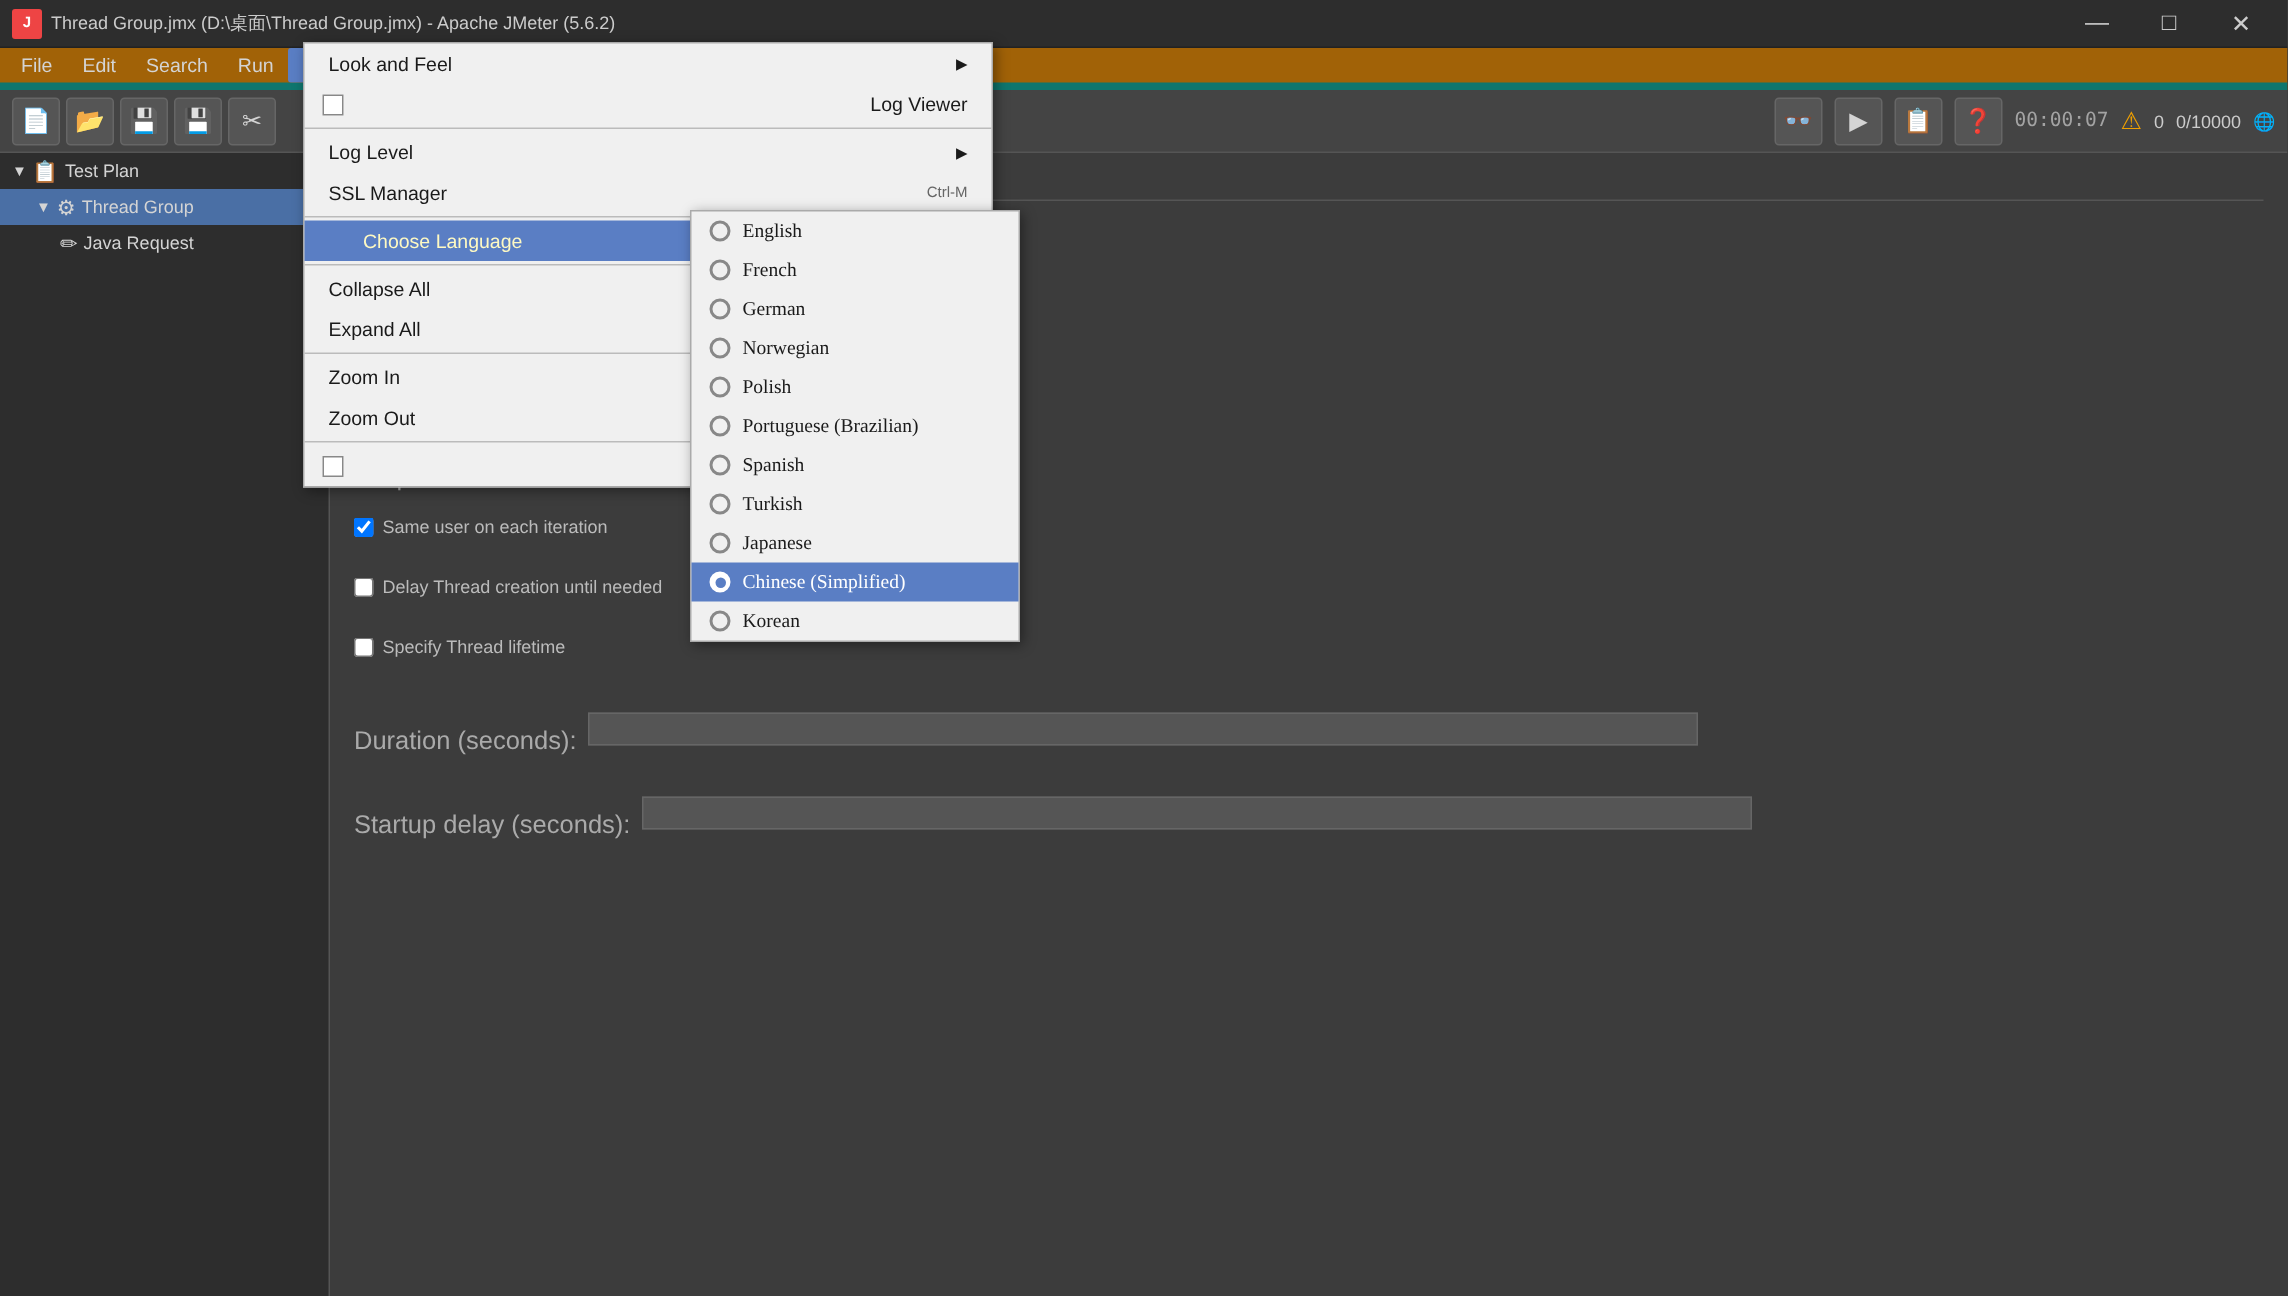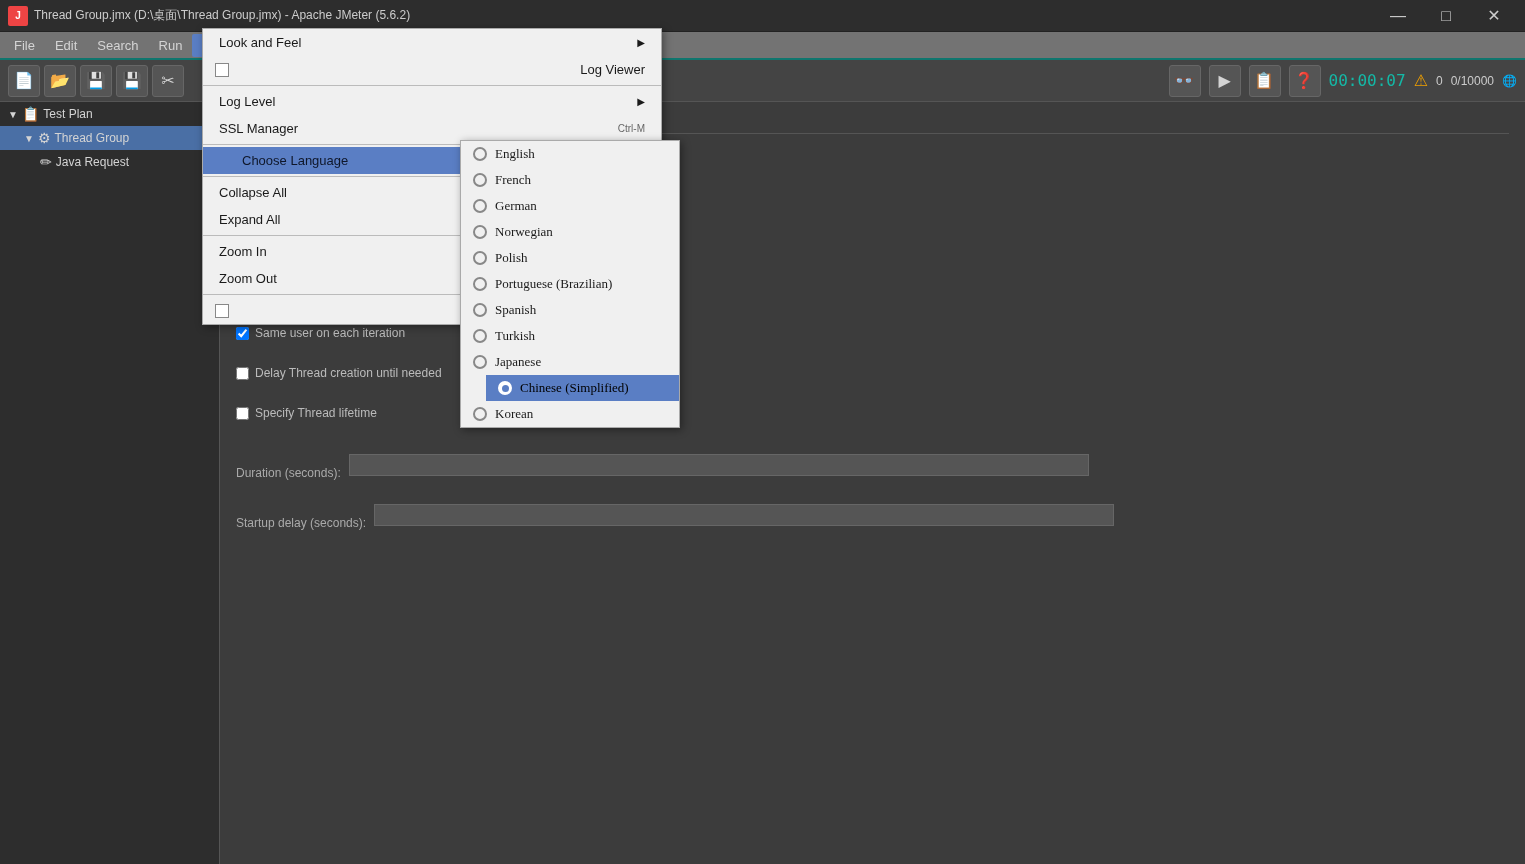--- a/index.html
+++ b/index.html
@@ -42,25 +42,25 @@
       width: 46px; height: 32px;
       background: transparent;
       border: none; color: #ccc;
       font-size: 16px;
       cursor: pointer;
       display: flex; align-items: center; justify-content: center;
     }
 
     
     .menu-bar {
-      background: #737373;
+      background: #a16207;
       height: 28px;
       display: flex;
       align-items: center;
-      border-bottom: 2px solid #0f766e;
+      border-bottom: 5px solid #0f766e;
       padding: 0 4px;
     }
     .menu-item {
       padding: 4px 10px;
       cursor: pointer;
       color: #d4d4d4;
       font-size: 13px;
       border-radius: 2px;
     }
     .menu-item:hover, .menu-item.active { background: #5a7ec4; color: white; }
@@ -85,22 +85,22 @@
       color: #d4d4d4;
       font-size: 16px;
     }
     .toolbar-right {
       margin-left: auto;
       display: flex; align-items: center; gap: 8px;
       font-size: 12px; color: #ccc;
     }
     .timer-display {
       font-family: monospace;
-      font-size: 16px;
-      color: #14b8a6;
+      font-size: 13px;
+      color: #a3a3a3;
     }
     .warning-icon { color: #f0a000; font-size: 16px; }
 
     
     .main-layout {
       display: flex;
       height: calc(864px - 32px - 28px - 42px);
     }
 
     
@@ -127,21 +127,21 @@
 
     
     .content-area {
       flex: 1;
       background: #3c3c3c;
       overflow: auto;
       padding: 12px 16px;
       position: relative;
     }
     .content-label {
-      color: #aaa; font-size: 12px; margin-bottom: 4px; margin-top: 20px;
+      color: #aaa; font-size: 17px; margin-bottom: 4px; margin-top: 20px;
     }
     .content-row {
       display: flex; align-items: center;
       margin-bottom: 12px; gap: 8px;
     }
     .content-input {
       background: #555;
       border: 1px solid #666;
       color: #d4d4d4;
       padding: 3px 6px;
@@ -196,21 +196,21 @@
       font-size: 13px;
     }
     .dropdown-item {
       padding: 6px 16px;
       cursor: pointer;
       display: flex;
       align-items: center;
       justify-content: space-between;
       white-space: nowrap;
     }
-    .dropdown-item.highlighted { background: #5a7ec4; color: #0f172a; padding-left: 39px; }
+    .dropdown-item.highlighted { background: #5a7ec4; color: #fef9c3; padding-left: 39px; }
     .dropdown-item.has-check { padding-left: 12px; align-items: flex-end; }
     .dropdown-separator { height: 1px; background: #bbb; margin: 2px 0; }
     .dropdown-arrow { margin-left: 8px; font-size: 10px; }
     .dropdown-shortcut { color: #666; font-size: 10px; margin-left: auto; }
     .check-box-inline {
       width: 14px; height: 14px; border: 1px solid #888;
       background: white; display: inline-flex; align-items: center; justify-content: center;
       margin-right: 6px; font-size: 10px;
     }
 
@@ -229,21 +229,21 @@
       font-size: 13px;
       font-family: Liberation Serif, serif;
     }
     .lang-item {
       padding: 5px 12px;
       cursor: pointer;
       display: flex;
       align-items: center;
       gap: 8px;
     }
-    .lang-item.selected-lang { background: #5a7ec4; color: #000000; margin-left: 25px; }
+    .lang-item.selected-lang { background: #5a7ec4; color: #ffffff; }
     .radio-circle {
       width: 14px; height: 14px;
       border-radius: 50%;
       border: 2px solid #888;
       display: flex; align-items: center; justify-content: center;
       flex-shrink: 0;
     }
     .radio-circle.selected-fill {
       border-color: white;
       background: white;

